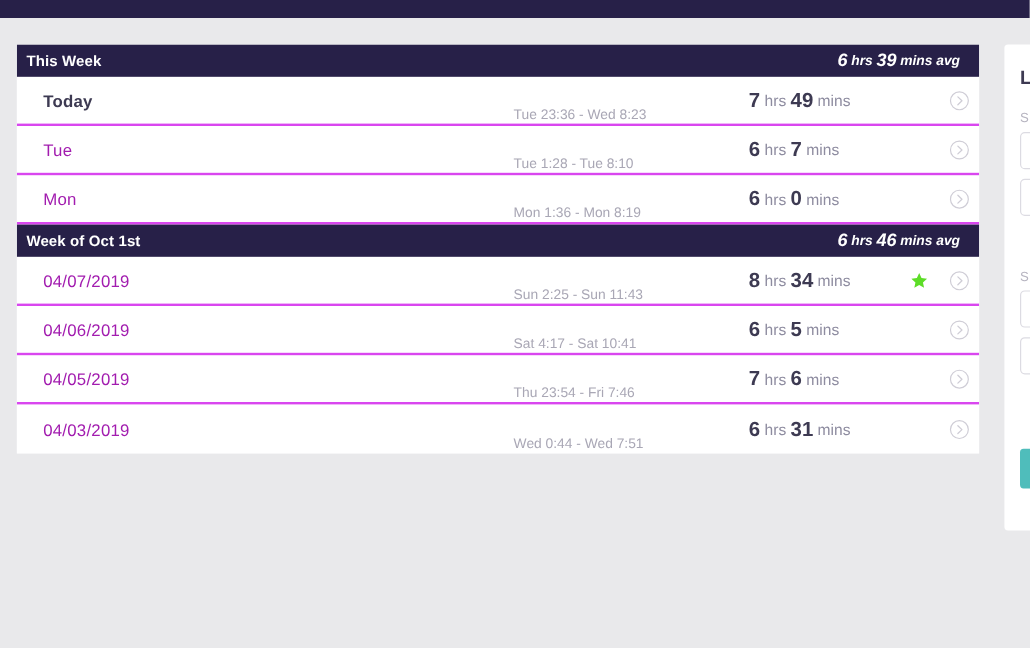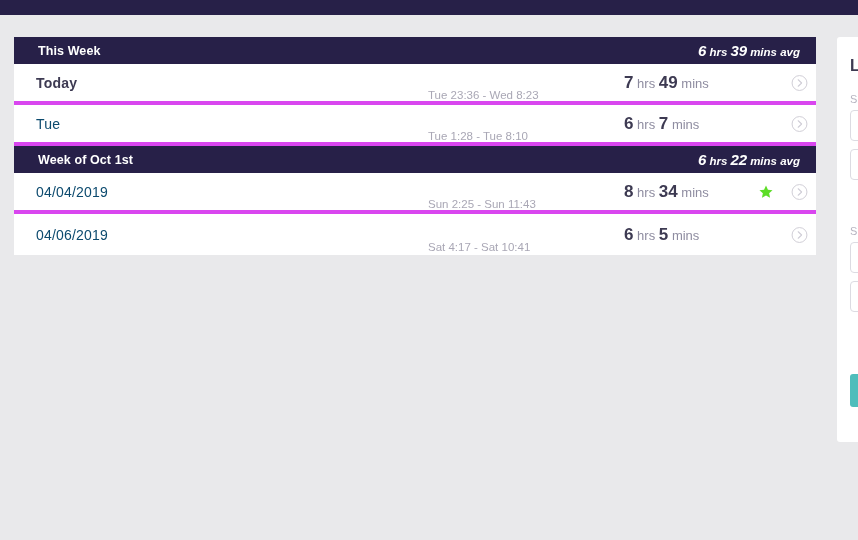--- a/index.html
+++ b/index.html
@@ -36,21 +36,21 @@
   }
 
   
   .week-header {
     height: 27px;
     background: #272048;
     color: #ffffff;
     display: flex;
     align-items: center;
     justify-content: space-between;
-    padding: 0 14px 0 24px;
+    padding: 0 14px 0 8px;
   }
   .week-header-title {
     font-size: 12.5px;
     font-weight: bold;
     letter-spacing: 0.1px;
     white-space: nowrap;
   }
   .week-header-avg {
     font-size: 11px;
     color: #ffffff;
@@ -65,31 +65,31 @@
   }
   .week-header-avg .unit {
     font-size: 11.5px;
     font-weight: bold;
   }
 
   
   .night-row {
     position: relative;
     height: 41px;
-    border-bottom: 4px solid #d946ef;
+    border-bottom: 2px solid #d946ef;
     display: flex;
     align-items: center;
   }
   .night-row:last-child { border-bottom: none; }
 
   .night-label {
     position: absolute;
     left: 22px;
     font-size: 14px;
-    color: #0c4a6e;
+    color: #a21caf;
     letter-spacing: 0.2px;
     white-space: nowrap;
   }
   .night-row.is-today .night-label {
     color: #3d3a52;
     font-weight: bold;
   }
 
   .night-range {
     position: absolute;
@@ -217,26 +217,37 @@
       <span class="night-label">Tue</span>
       <span class="night-range">Tue 1:28 - Tue 8:10</span>
       <span class="night-duration"><span class="num">6</span> <span class="unit">hrs</span> <span class="num">7</span> <span class="unit">mins</span></span>
       <span class="night-chevron">
         <svg viewBox="0 0 24 24" width="17" height="17">
           <circle cx="12" cy="12" r="10.5" fill="none" stroke="#cfcdd6" stroke-width="1.4"></circle>
           <path d="M10.2 7.4 L15 12 L10.2 16.6" fill="none" stroke="#cfcdd6" stroke-width="1.5" stroke-linecap="round" stroke-linejoin="round"></path>
         </svg>
       </span>
     </div>
+    <div class="night-row">
+      <span class="night-label">Mon</span>
+      <span class="night-range">Mon 1:36 - Mon 8:19</span>
+      <span class="night-duration"><span class="num">6</span> <span class="unit">hrs</span> <span class="num">0</span> <span class="unit">mins</span></span>
+      <span class="night-chevron">
+        <svg viewBox="0 0 24 24" width="17" height="17">
+          <circle cx="12" cy="12" r="10.5" fill="none" stroke="#cfcdd6" stroke-width="1.4"></circle>
+          <path d="M10.2 7.4 L15 12 L10.2 16.6" fill="none" stroke="#cfcdd6" stroke-width="1.5" stroke-linecap="round" stroke-linejoin="round"></path>
+        </svg>
+      </span>
+    </div>
     <div class="week-header">
       <span class="week-header-title">Week of Oct 1st</span>
-      <span class="week-header-avg"><span class="num">6</span> <span class="unit">hrs</span> <span class="num">22</span> <span class="unit">mins avg</span></span>
-    </div>
-    <div class="night-row">
-      <span class="night-label">04/04/2019</span>
+      <span class="week-header-avg"><span class="num">6</span> <span class="unit">hrs</span> <span class="num">46</span> <span class="unit">mins avg</span></span>
+    </div>
+    <div class="night-row">
+      <span class="night-label">04/07/2019</span>
       <span class="night-range">Sun 2:25 - Sun 11:43</span>
       <span class="night-duration"><span class="num">8</span> <span class="unit">hrs</span> <span class="num">34</span> <span class="unit">mins</span></span>
       <span class="night-star">
         <svg viewBox="0 0 24 24" width="16" height="16">
           <path d="M12 2.2l2.9 6.3 6.9.8-5.1 4.7 1.4 6.8L12 17.4 5.9 20.8l1.4-6.8L2.2 9.3l6.9-.8z" fill="#5ddd27"></path>
         </svg>
       </span>
       <span class="night-chevron">
         <svg viewBox="0 0 24 24" width="17" height="17">
           <circle cx="12" cy="12" r="10.5" fill="none" stroke="#cfcdd6" stroke-width="1.4"></circle>
@@ -248,20 +259,42 @@
       <span class="night-label">04/06/2019</span>
       <span class="night-range">Sat 4:17 - Sat 10:41</span>
       <span class="night-duration"><span class="num">6</span> <span class="unit">hrs</span> <span class="num">5</span> <span class="unit">mins</span></span>
       <span class="night-chevron">
         <svg viewBox="0 0 24 24" width="17" height="17">
           <circle cx="12" cy="12" r="10.5" fill="none" stroke="#cfcdd6" stroke-width="1.4"></circle>
           <path d="M10.2 7.4 L15 12 L10.2 16.6" fill="none" stroke="#cfcdd6" stroke-width="1.5" stroke-linecap="round" stroke-linejoin="round"></path>
         </svg>
       </span>
     </div>
+    <div class="night-row">
+      <span class="night-label">04/05/2019</span>
+      <span class="night-range">Thu 23:54 - Fri 7:46</span>
+      <span class="night-duration"><span class="num">7</span> <span class="unit">hrs</span> <span class="num">6</span> <span class="unit">mins</span></span>
+      <span class="night-chevron">
+        <svg viewBox="0 0 24 24" width="17" height="17">
+          <circle cx="12" cy="12" r="10.5" fill="none" stroke="#cfcdd6" stroke-width="1.4"></circle>
+          <path d="M10.2 7.4 L15 12 L10.2 16.6" fill="none" stroke="#cfcdd6" stroke-width="1.5" stroke-linecap="round" stroke-linejoin="round"></path>
+        </svg>
+      </span>
+    </div>
+    <div class="night-row">
+      <span class="night-label">04/03/2019</span>
+      <span class="night-range">Wed 0:44 - Wed 7:51</span>
+      <span class="night-duration"><span class="num">6</span> <span class="unit">hrs</span> <span class="num">31</span> <span class="unit">mins</span></span>
+      <span class="night-chevron">
+        <svg viewBox="0 0 24 24" width="17" height="17">
+          <circle cx="12" cy="12" r="10.5" fill="none" stroke="#cfcdd6" stroke-width="1.4"></circle>
+          <path d="M10.2 7.4 L15 12 L10.2 16.6" fill="none" stroke="#cfcdd6" stroke-width="1.5" stroke-linecap="round" stroke-linejoin="round"></path>
+        </svg>
+      </span>
+    </div>
   </div>
 
 <div class="side-panel">
   <div class="side-panel-title">L</div>
 
   <div class="side-field-label" style="top:56px">S</div>
   <div class="side-input" style="top:73px"></div>
   <div class="side-input" style="top:112px"></div>
 
   <div class="side-field-label" style="top:188px">S</div>

